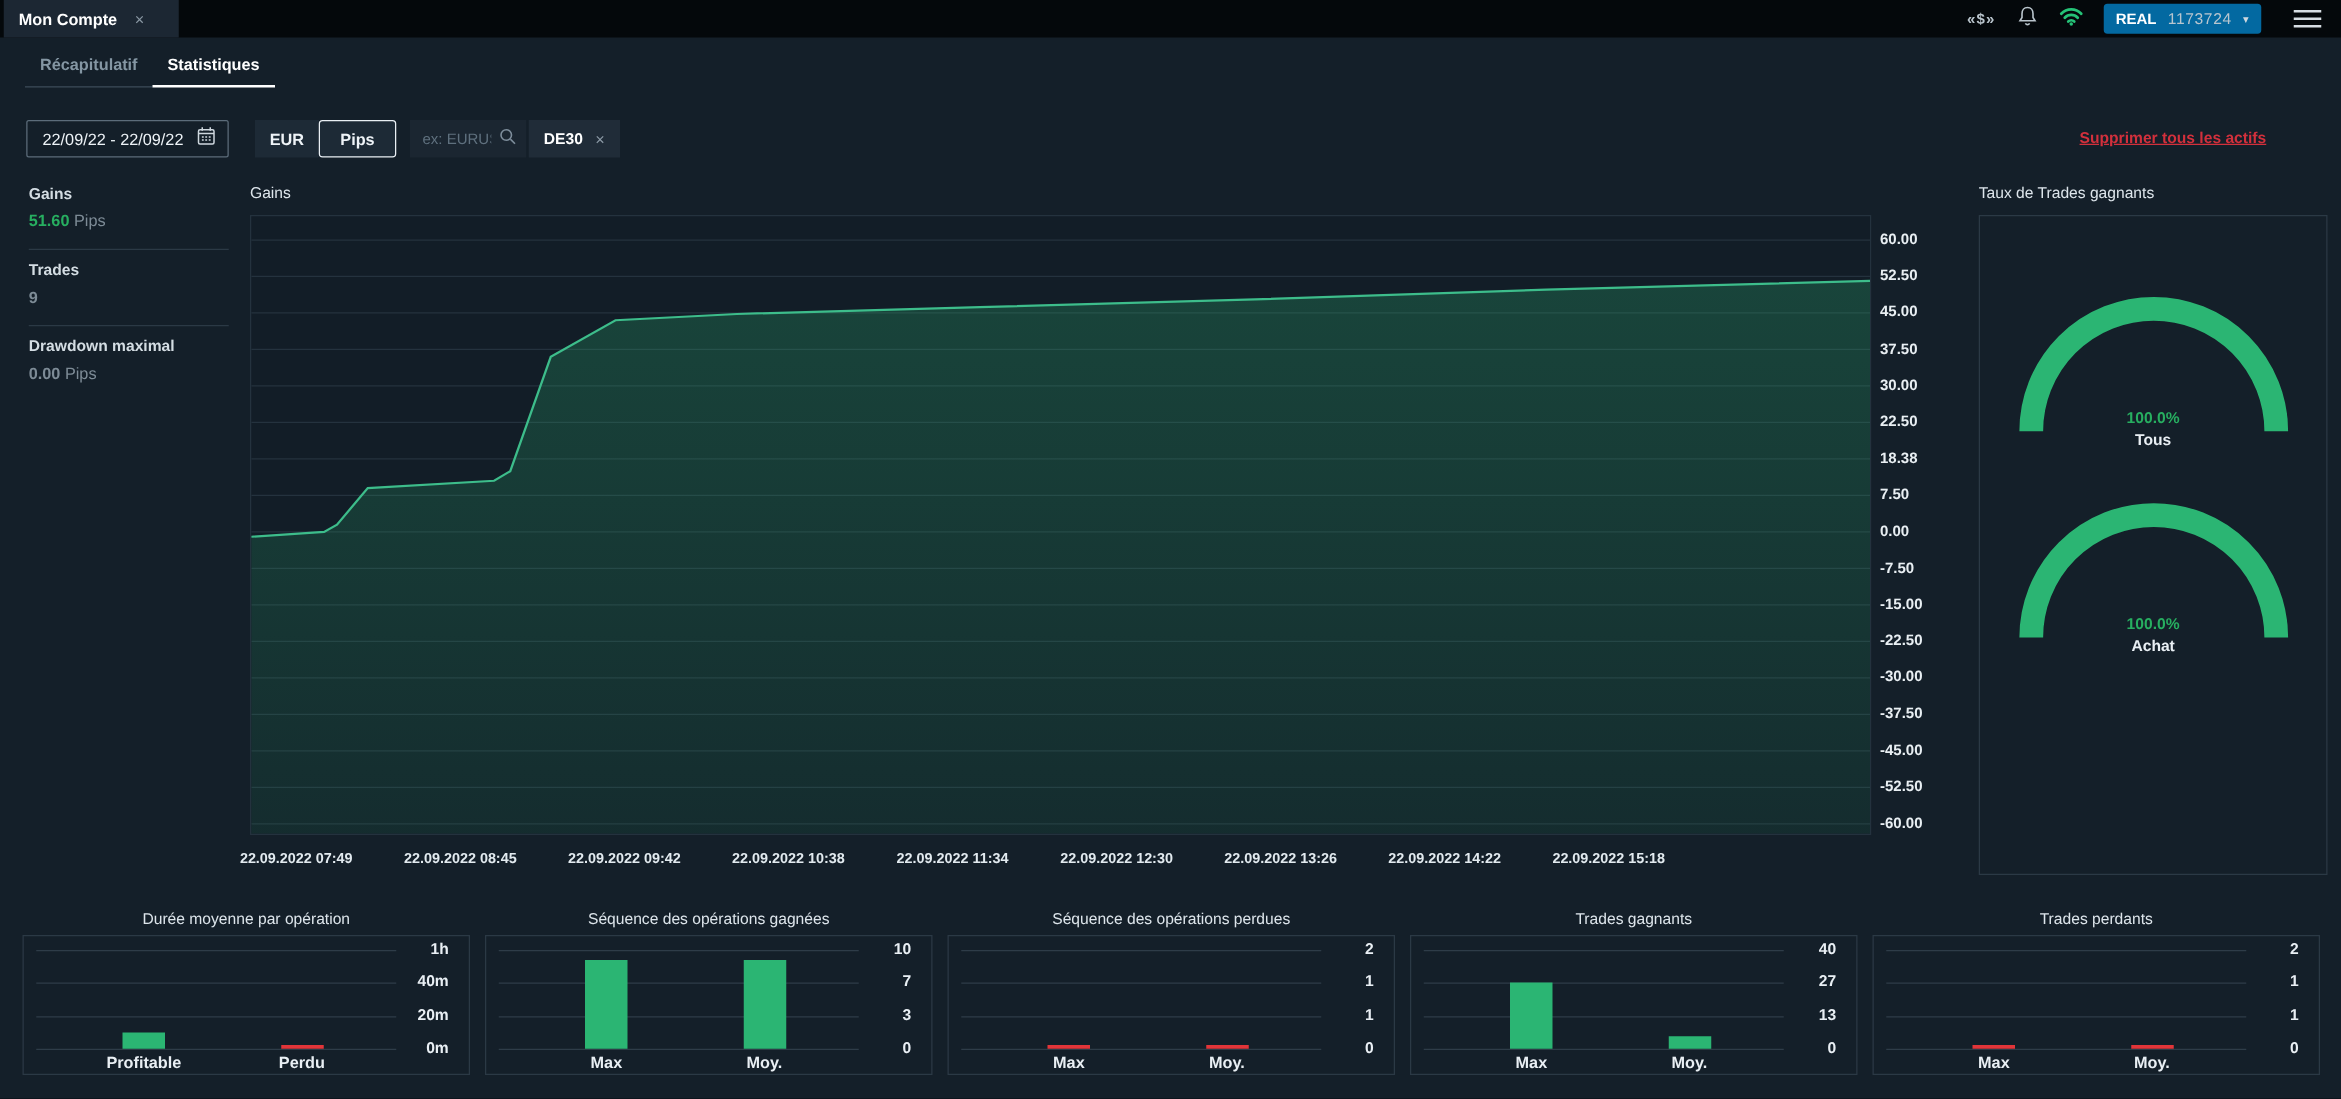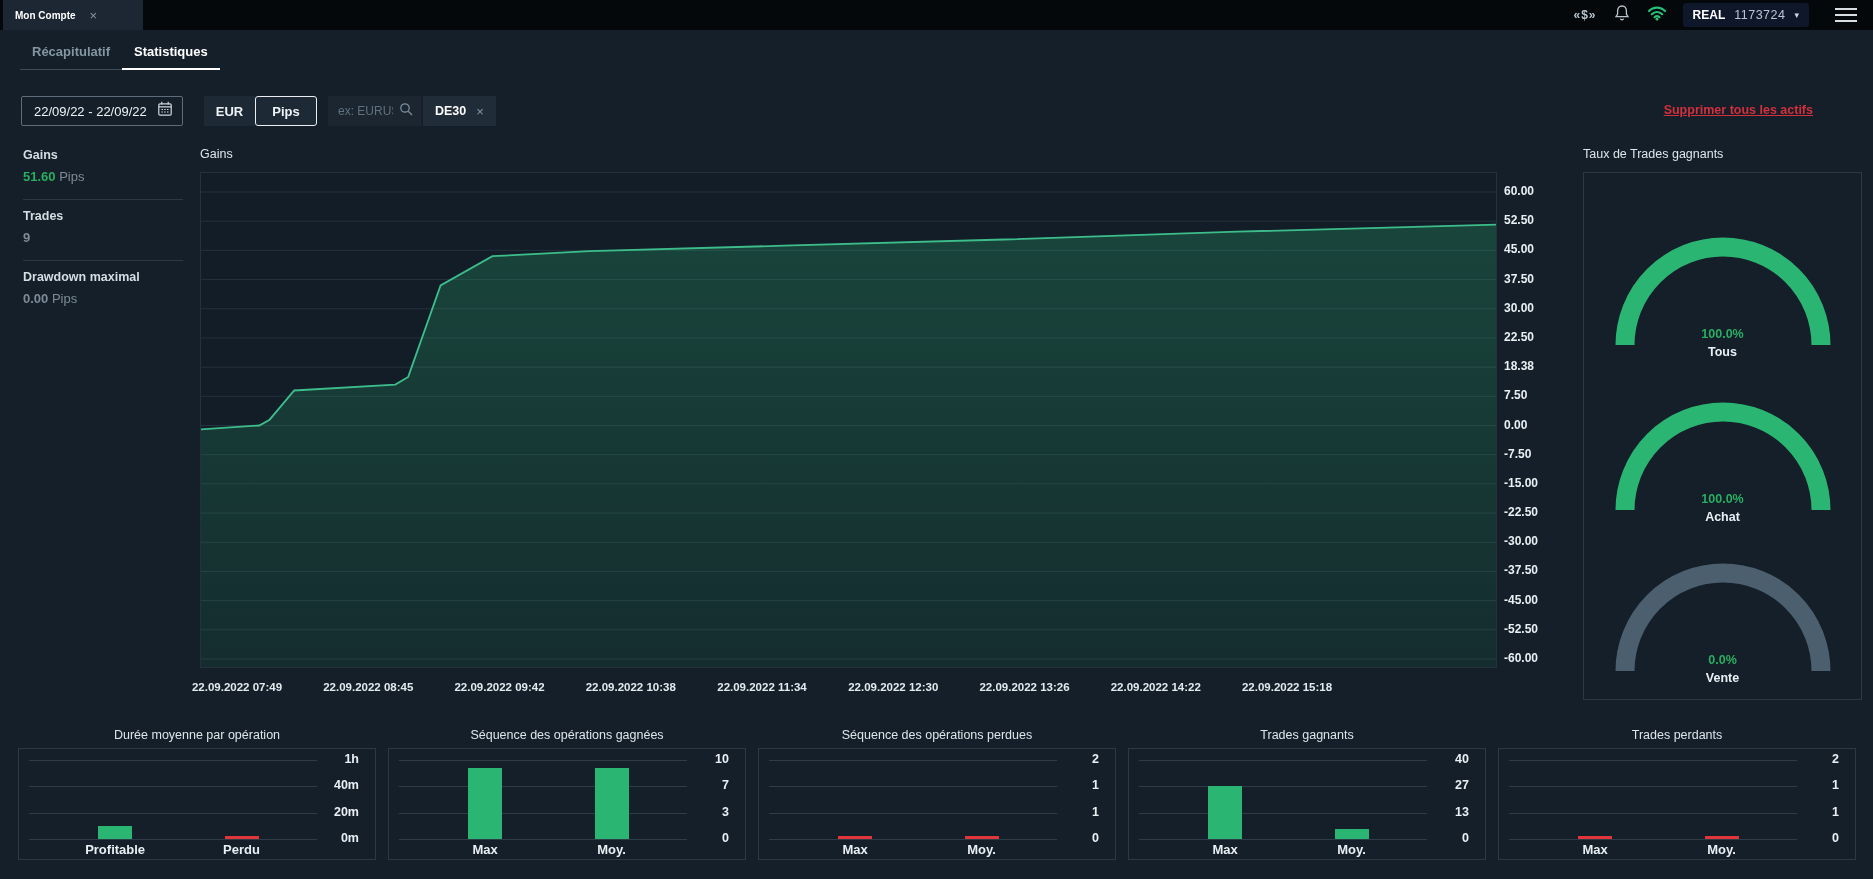--- a/index.html
+++ b/index.html
@@ -3,25 +3,25 @@
 <meta charset="utf-8">
 <style>
   html,body{margin:0;padding:0;background:#04080b;}
   *{box-sizing:border-box;}
   .app{position:relative;width:1873px;height:879px;background:#141f29;
        font-family:"Liberation Sans",sans-serif;color:#e9eff4;overflow:hidden;}
   
   .topbar{position:absolute;left:0;top:0;width:100%;height:30px;background:#04080b;}
   .doc-tab{position:absolute;left:3px;top:0;height:30px;width:140px;background:#1c2733;
            display:flex;align-items:center;padding:0 12px;gap:14px;cursor:pointer;}
-  .doc-tab .t{font-size:10px;font-weight:bold;color:#fff;white-space:nowrap;}
+  .doc-tab .t{font-size:13px;font-weight:bold;color:#fff;white-space:nowrap;}
   .tab-close{color:#8a98a4;font-size:13px;line-height:1;}
   .topbar-right{position:absolute;right:16px;top:0;height:30px;display:flex;align-items:center;gap:16px;}
   .dep-ic{font-size:12px;font-weight:bold;color:#b9c4cc;letter-spacing:1px;}
-  .acct{height:24px;background:#0f172a;border-radius:3px;display:flex;align-items:center;
+  .acct{height:24px;background:#0369a1;border-radius:3px;display:flex;align-items:center;
         gap:9px;padding:0 10px;cursor:pointer;}
   .acct .mode{font-size:12px;font-weight:bold;color:#fff;}
   .acct .num{font-size:12.5px;color:#b9c6cf;letter-spacing:.5px;}
   .acct .chev{font-size:9px;color:#cfd8df;}
   .burger{display:flex;flex-direction:column;gap:4px;margin-left:10px;cursor:pointer;}
   .burger i{display:block;width:22px;height:2px;background:#d7dee4;}
   
   .tabs-row{position:absolute;left:20px;top:40px;display:flex;}
   .tab{font-size:13px;font-weight:bold;padding:4px 12px 9px;cursor:pointer;}
   .tab.inactive{color:#8496a3;border-bottom:1px solid #3c4c59;}
@@ -237,23 +237,20 @@
     </div>
 
   <div class="gauge-title">Taux de Trades gagnants</div>
   <div class="gauge-panel">
       <div class="gauge-block" style="top: 64px;"><svg width="220" height="112" viewBox="0 0 220 112">
           <path d="M 12 108 A 98 98 0 0 1 208 108" fill="none" stroke="#2bb573" stroke-width="19"></path>
         </svg><div class="pct">100.0%</div><div class="glbl">Tous</div></div>
       <div class="gauge-block" style="top: 229px;"><svg width="220" height="112" viewBox="0 0 220 112">
           <path d="M 12 108 A 98 98 0 0 1 208 108" fill="none" stroke="#2bb573" stroke-width="19"></path>
         </svg><div class="pct">100.0%</div><div class="glbl">Achat</div></div>
-      <div class="gauge-block" style="top: 390px;"><svg width="220" height="112" viewBox="0 0 220 112">
-          <path d="M 12 108 A 98 98 0 0 1 208 108" fill="none" stroke="#4c5f6e" stroke-width="19"></path>
-        </svg><div class="pct">0.0%</div><div class="glbl">Vente</div></div>
     </div>
 
   <div class="bottom-row">
     <div class="mini">
       <div class="mtitle">Durée moyenne par opération</div>
       <div class="mbox">
           <div class="gl" style="top: 11px;"></div>
           <div class="tick" style="top: 3px;">1h</div>
           <div class="gl" style="top: 37px;"></div>
           <div class="tick" style="top: 29px;">40m</div>

